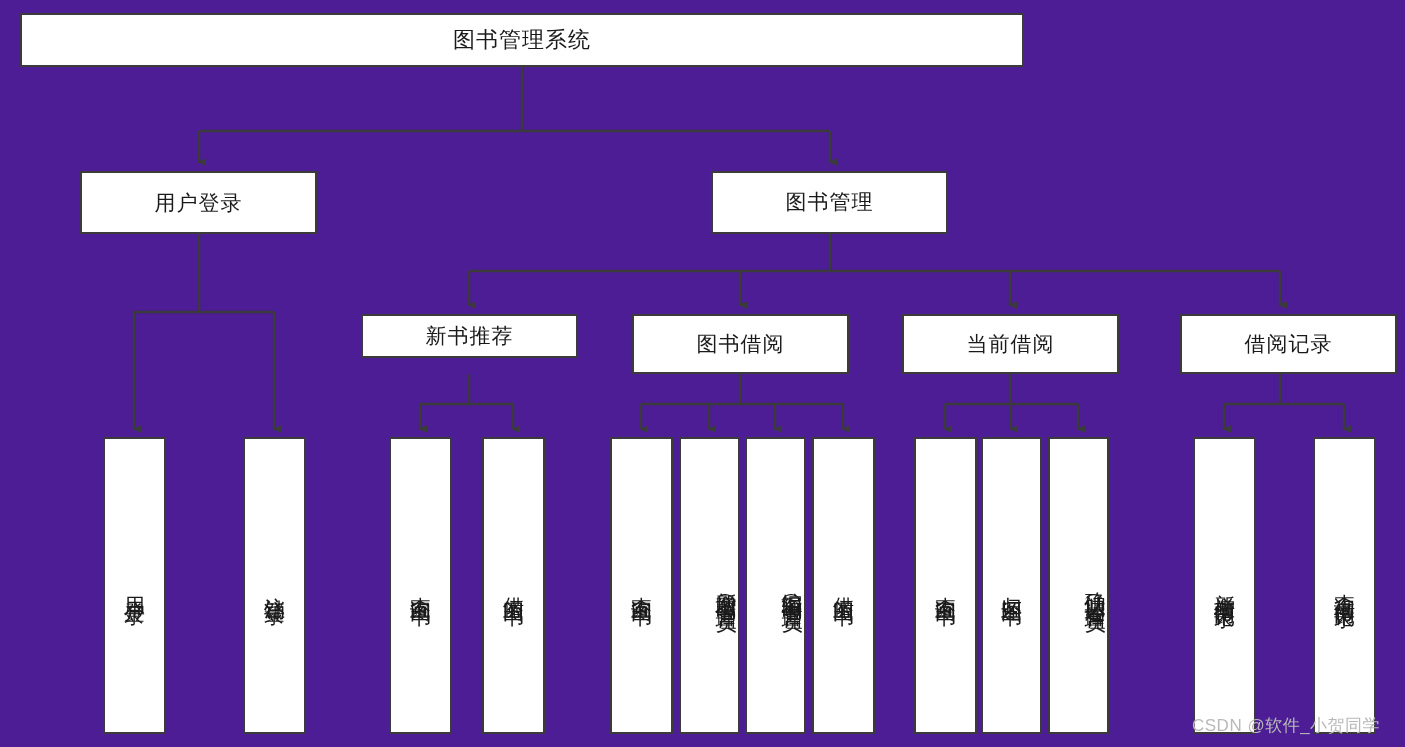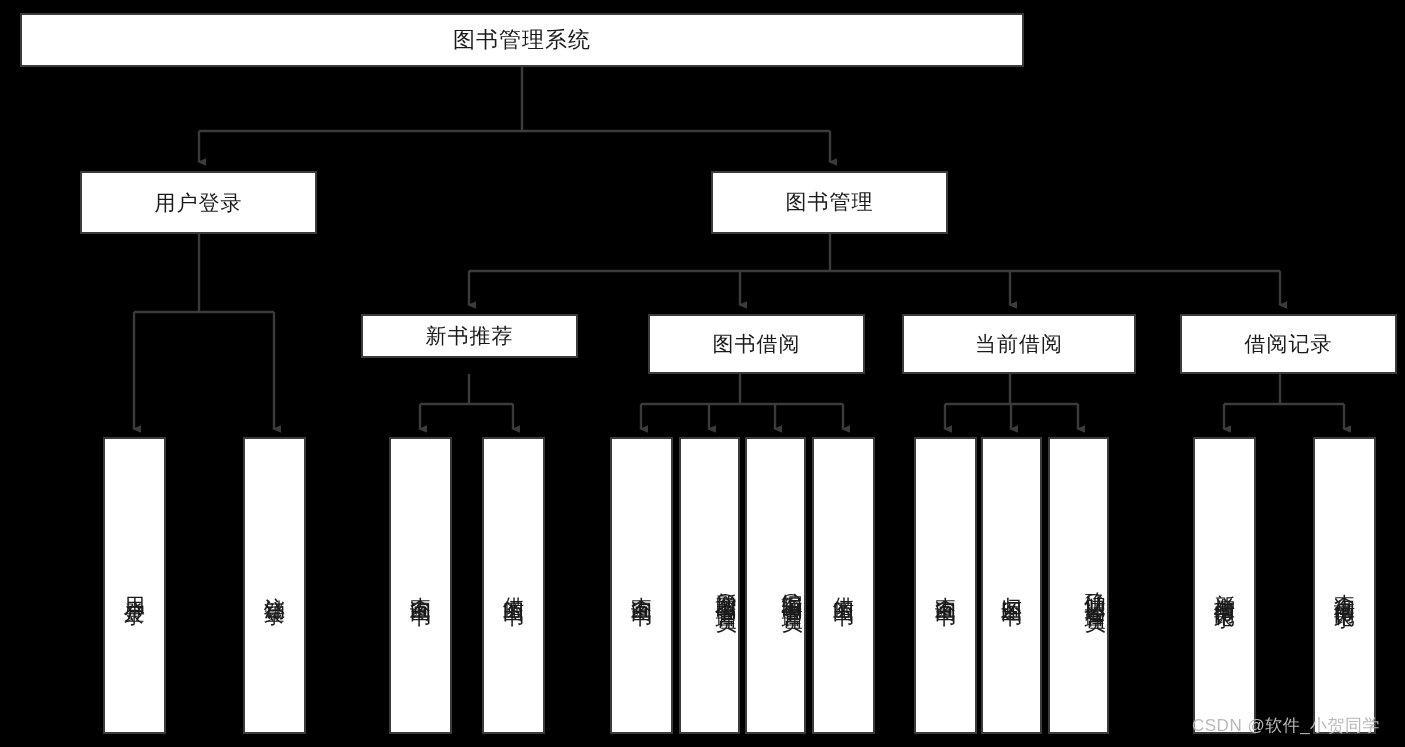--- a/index.html
+++ b/index.html
@@ -8,21 +8,21 @@
     padding: 0;
     background: #ffffff;
   }
   body {
     font-family: "Liberation Sans", "DejaVu Sans", sans-serif;
   }
   #canvas {
     position: relative;
     width: 1405px;
     height: 747px;
-    background: #000000;
+    background: #4c1d95;
     overflow: hidden;
   }
   #edges {
     position: absolute;
     left: 0;
     top: 0;
     width: 1405px;
     height: 747px;
     pointer-events: none;
   }
@@ -133,24 +133,24 @@
   <div class="node horiz" style="left:80px; top:171px; width:237px; height:63px;">
     <span class="lbl">用户登录</span>
   </div>
   <div class="node horiz" style="left:711px; top:171px; width:237px; height:63px;font-family:Liberation Serif, serif;">
     <span class="lbl">图书管理</span>
   </div>
 
   <div class="node horiz" style="left:361px; top:314px; width:217px; height:44px;">
     <span class="lbl">新书推荐</span>
   </div>
-  <div class="node horiz" style="left:632px; top:314px; width:217px; height:60px;margin-left:16px;">
+  <div class="node horiz" style="left:632px; top:314px; width:217px; height:60px;">
     <span class="lbl">图书借阅</span>
   </div>
-  <div class="node horiz" style="left:902px; top:314px; width:234px; height:60px;">
+  <div class="node horiz" style="left:902px; top:314px; width:217px; height:60px;">
     <span class="lbl">当前借阅</span>
   </div>
   <div class="node horiz" style="left:1172px; top:314px; width:217px; height:60px;margin-left:8px;">
     <span class="lbl">借阅记录</span>
   </div>
 
   <div class="node vert mid" style="left:103px; top:437px; width:63px; height:297px;">
     <span class="lbl">用户登录</span>
   </div>
   <div class="node vert mid" style="left:243px; top:437px; width:63px; height:297px;">

